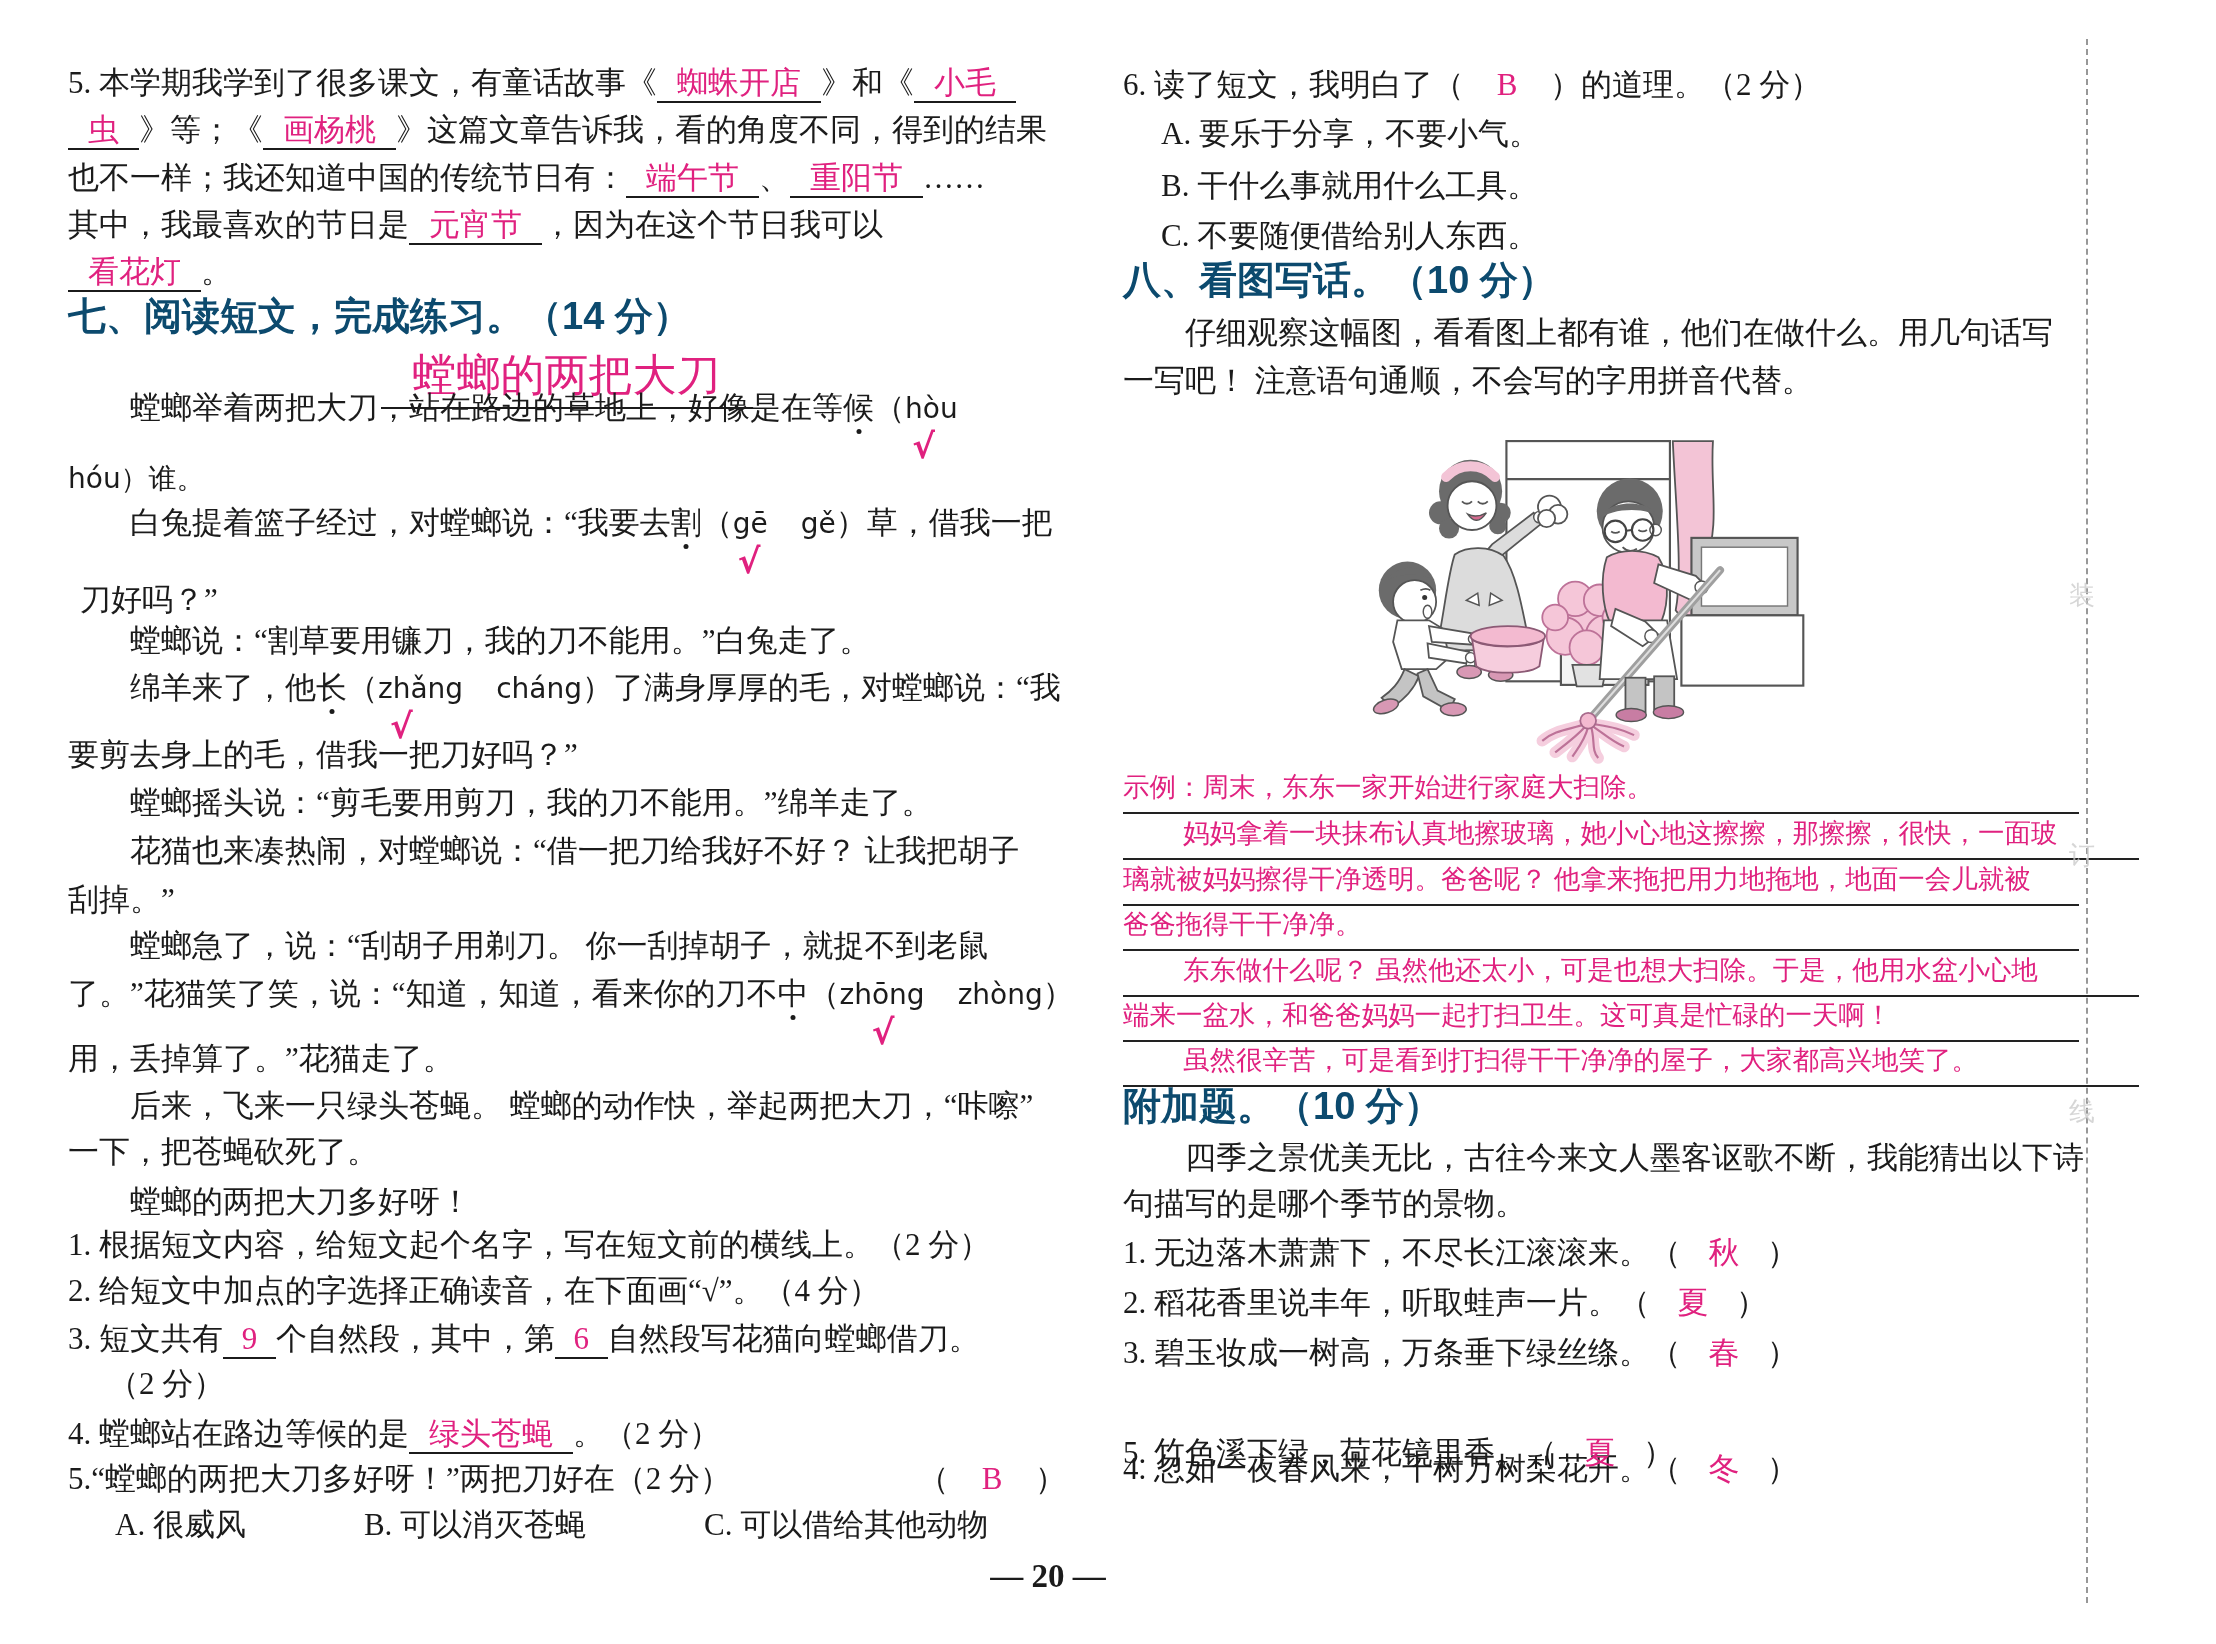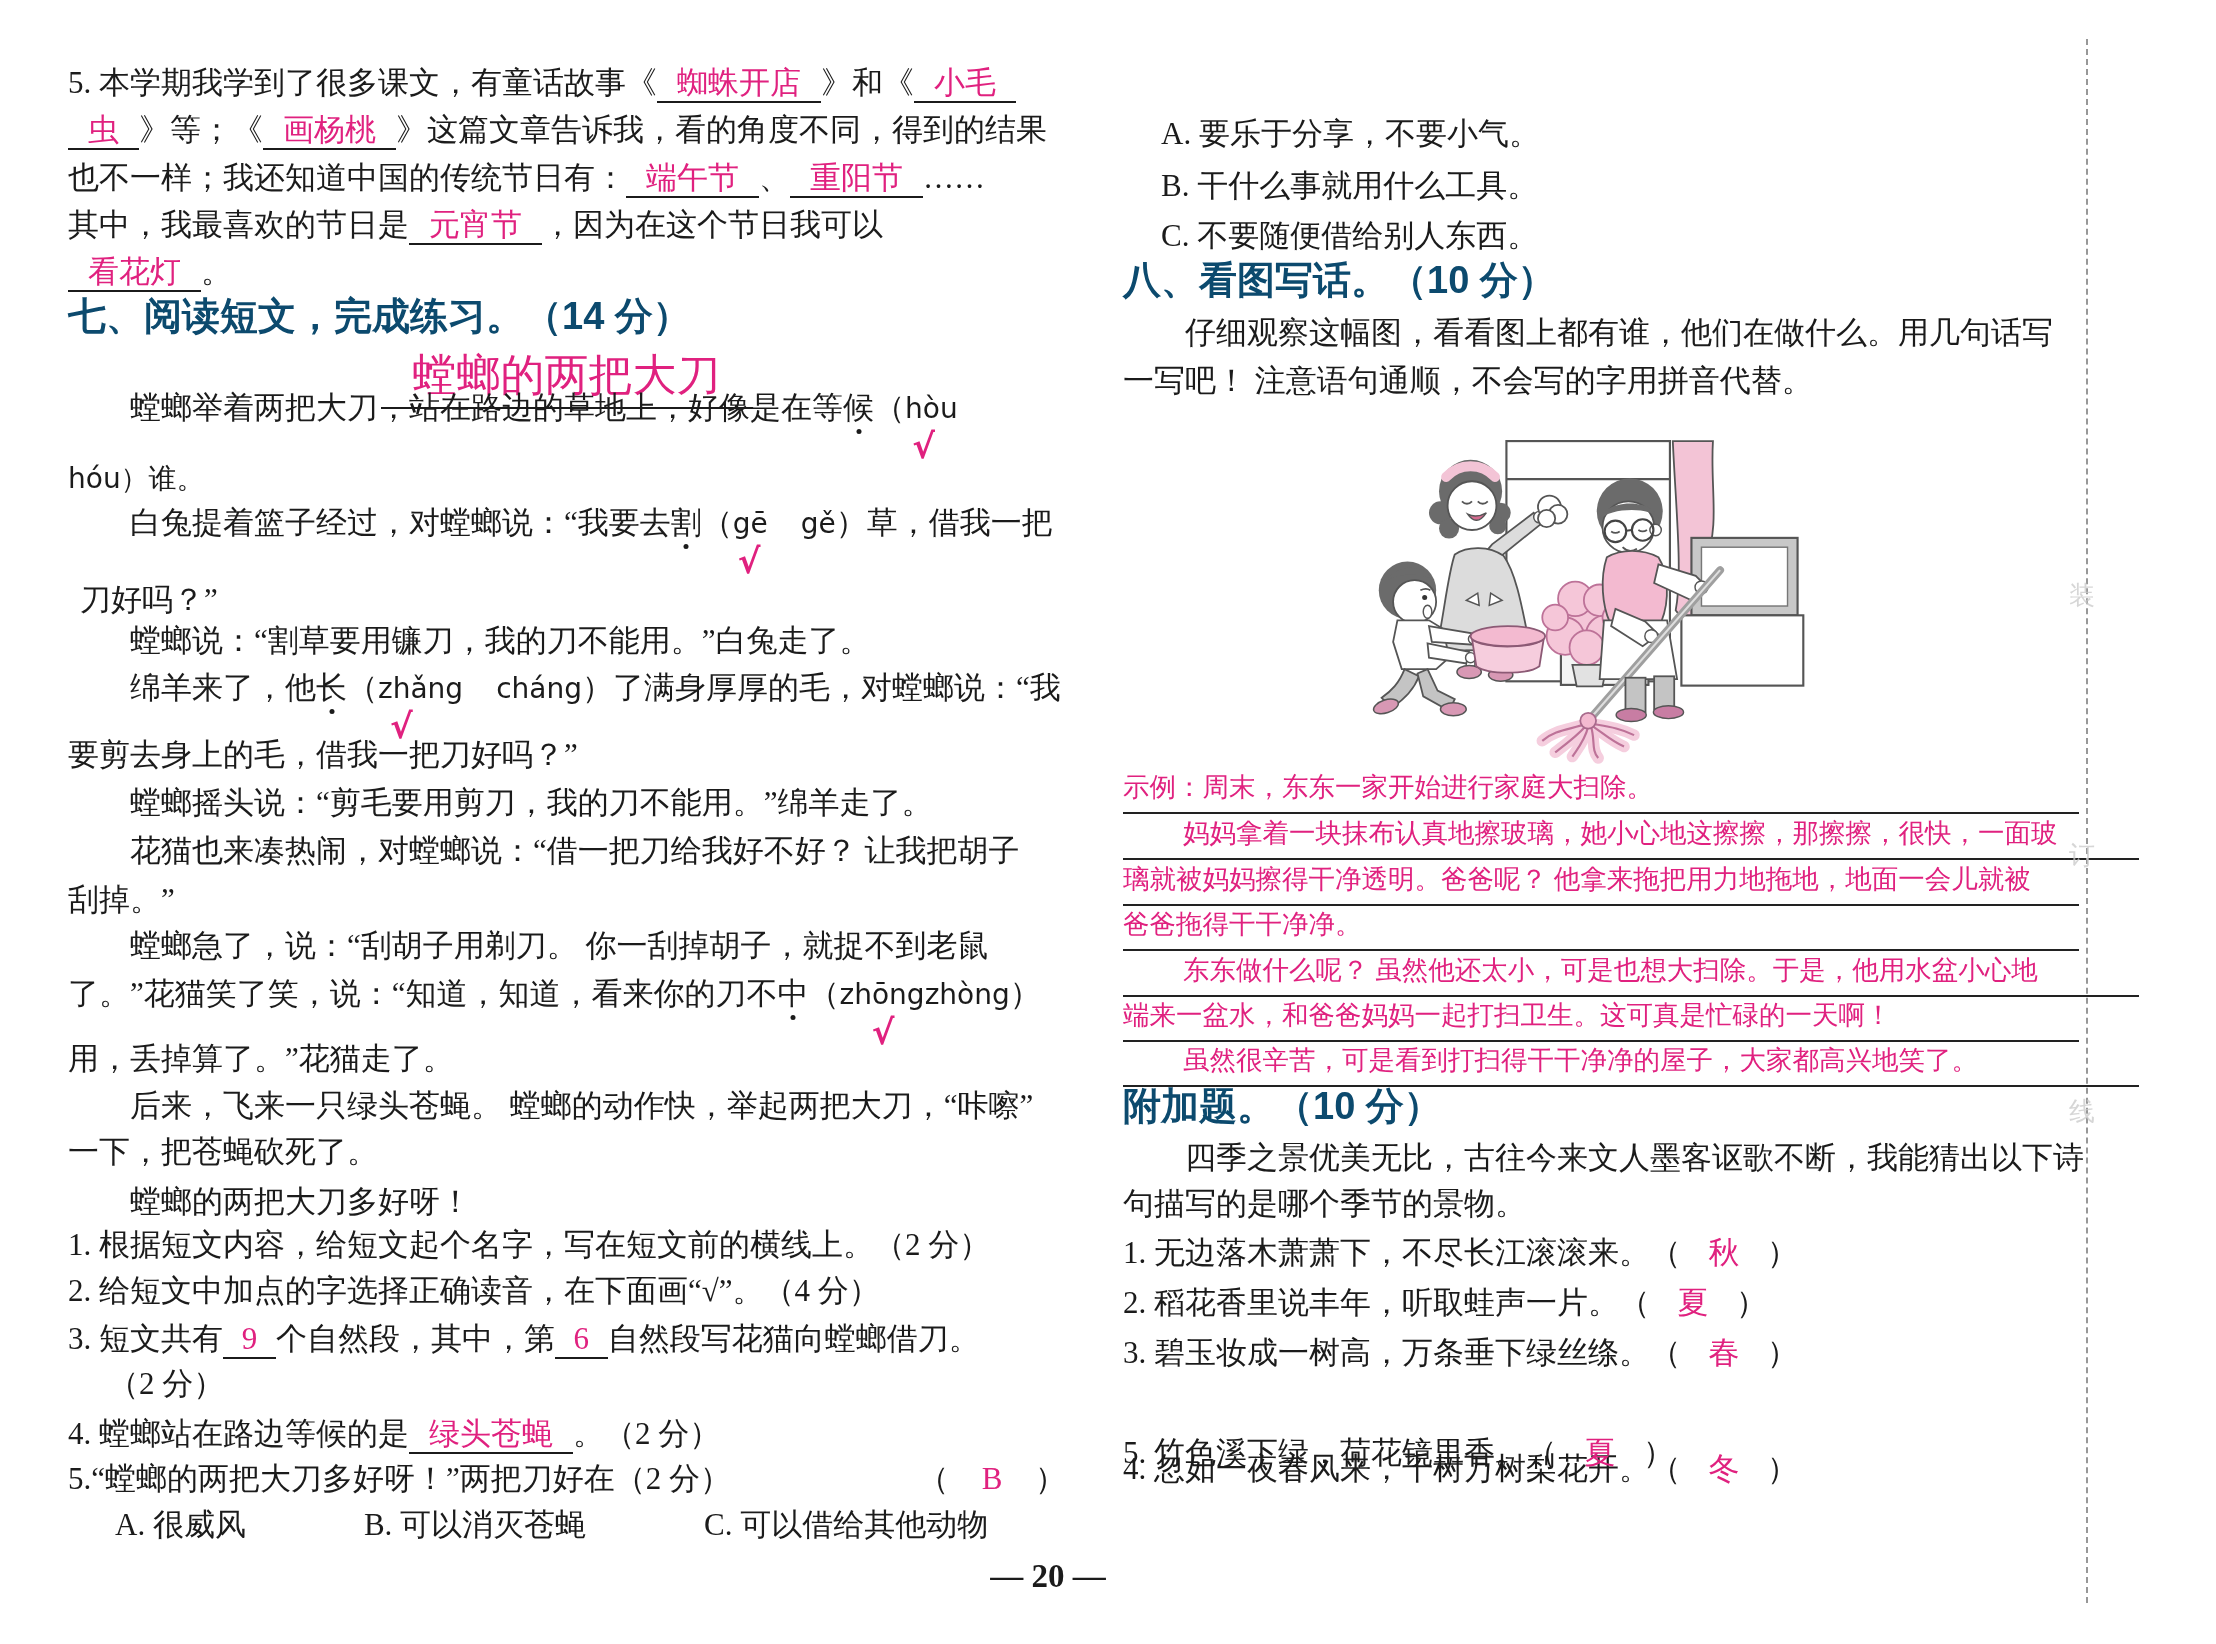--- a/index.html
+++ b/index.html
@@ -75,21 +75,21 @@
   </div>
   <div class="t" style="left:68px;top:738px"><span>要剪去身上的毛，借我一把刀好吗？”</span></div>
 
   <div class="t ind" style="left:68px;top:786px"><span>螳螂摇头说：“剪毛要用剪刀，我的刀不能用。”绵羊走了。</span></div>
 
   <div class="t ind" style="left:68px;top:834px"><span>花猫也来凑热闹，对螳螂说：“借一把刀给我好不好？ 让我把胡子</span></div>
   <div class="t" style="left:68px;top:883px"><span>刮掉。”</span></div>
 
   <div class="t ind" style="left:68px;top:929px"><span>螳螂急了，说：“刮胡子用剃刀。 你一刮掉胡子，就捉不到老鼠</span></div>
   <div class="t" style="left:68px;top:977px">
-    <span>了。”花猫笑了笑，说：“知道，知道，看来你的刀不</span><span class="dc">中</span><span>（</span><span class="pyk"><span class="py">zhōng</span><span class="chk r">√</span></span><span class="py" style="">zhòng</span><span>）</span>
+    <span>了。”花猫笑了笑，说：“知道，知道，看来你的刀不</span><span class="dc">中</span><span>（</span><span class="pyk"><span class="py">zhōng</span><span class="chk r">√</span></span><span class="py" style="margin-left:33px">zhòng</span><span>）</span>
   </div>
   <div class="t" style="left:68px;top:1042px"><span>用，丢掉算了。”花猫走了。</span></div>
 
   <div class="t ind" style="left:68px;top:1089px"><span>后来，飞来一只绿头苍蝇。 螳螂的动作快，举起两把大刀，“咔嚓”</span></div>
   <div class="t" style="left:68px;top:1135px"><span>一下，把苍蝇砍死了。</span></div>
 
   <div class="t ind" style="left:68px;top:1185px"><span>螳螂的两把大刀多好呀！</span></div>
 
   <div class="t" style="left:68px;top:1228px"><span>1. 根据短文内容，给短文起个名字，写在短文前的横线上。（2 分）</span></div>
   <div class="t" style="left:68px;top:1274px"><span>2. 给短文中加点的字选择正确读音，在下面画“√”。（4 分）</span></div>
@@ -101,20 +101,23 @@
     <span>4. 螳螂站在路边等候的是</span><span class="bl">绿头苍蝇</span><span>。（2 分）</span>
   </div>
   <div class="t" style="left:68px;top:1462px"><span>5.“螳螂的两把大刀多好呀！”两把刀好在（2 分）</span></div>
   <div class="t" style="left:918px;top:1462px">
     <span>（</span><span class="pans">B</span><span>）</span>
   </div>
   <div class="t" style="left:115px;top:1508px">
     <span class="gapA">A. 很威风</span><span class="gapA">B. 可以消灭苍蝇</span><span>C. 可以借给其他动物</span>
   </div>
 
+  <div class="t" style="left:1123px;top:68px">
+    <span>6. 读了短文，我明白了（</span><span class="pans">B</span><span>）的道理。（2 分）</span>
+  </div>
   <div class="t" style="left:1161px;top:117px"><span>A. 要乐于分享，不要小气。</span></div>
   <div class="t" style="left:1161px;top:169px"><span>B. 干什么事就用什么工具。</span></div>
   <div class="t" style="left:1161px;top:219px"><span>C. 不要随便借给别人东西。</span></div>
 
   <div class="t hd" style="left:1123px;top:260px">八、看图写话。（10 分）</div>
   <div class="t ind" style="left:1123px;top:316px"><span>仔细观察这幅图，看看图上都有谁，他们在做什么。用几句话写</span></div>
   <div class="t" style="left:1123px;top:364px"><span>一写吧！ 注意语句通顺，不会写的字用拼音代替。</span></div>
 
   <svg style="position:absolute;left:1363px;top:405px" width="545" height="359" viewBox="0 0 760 500">
     <g>

